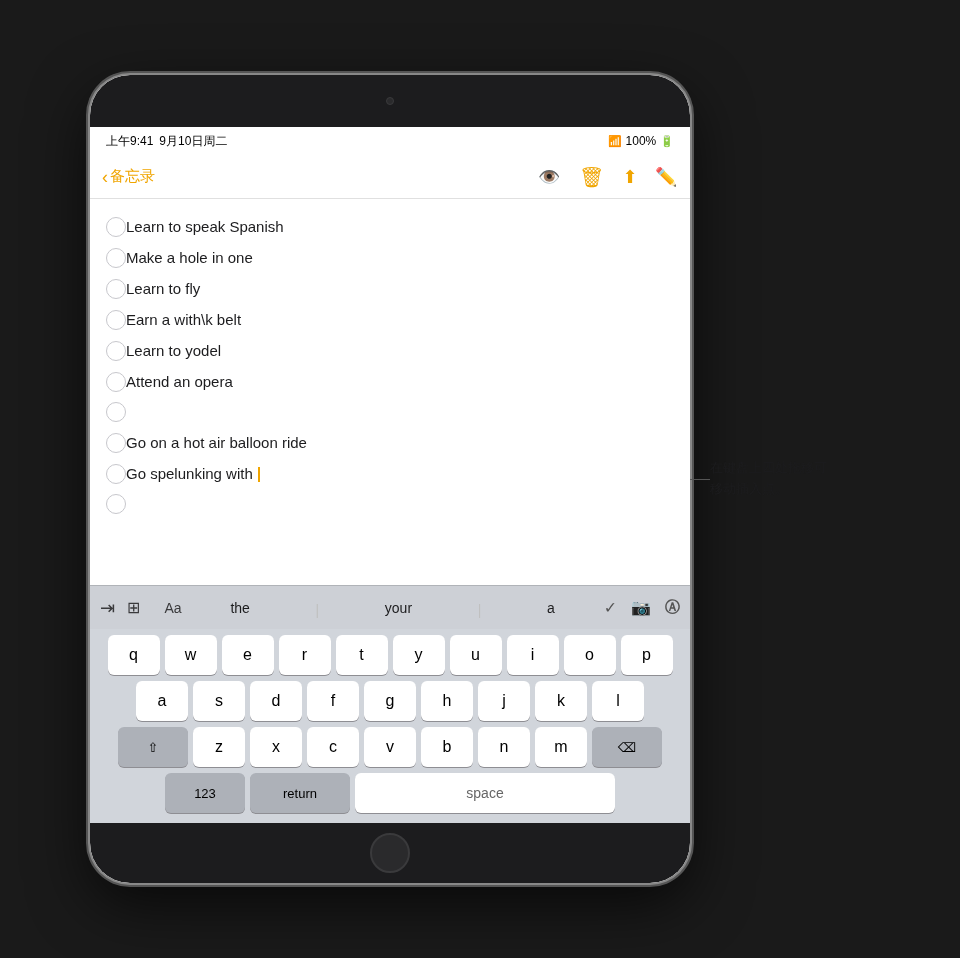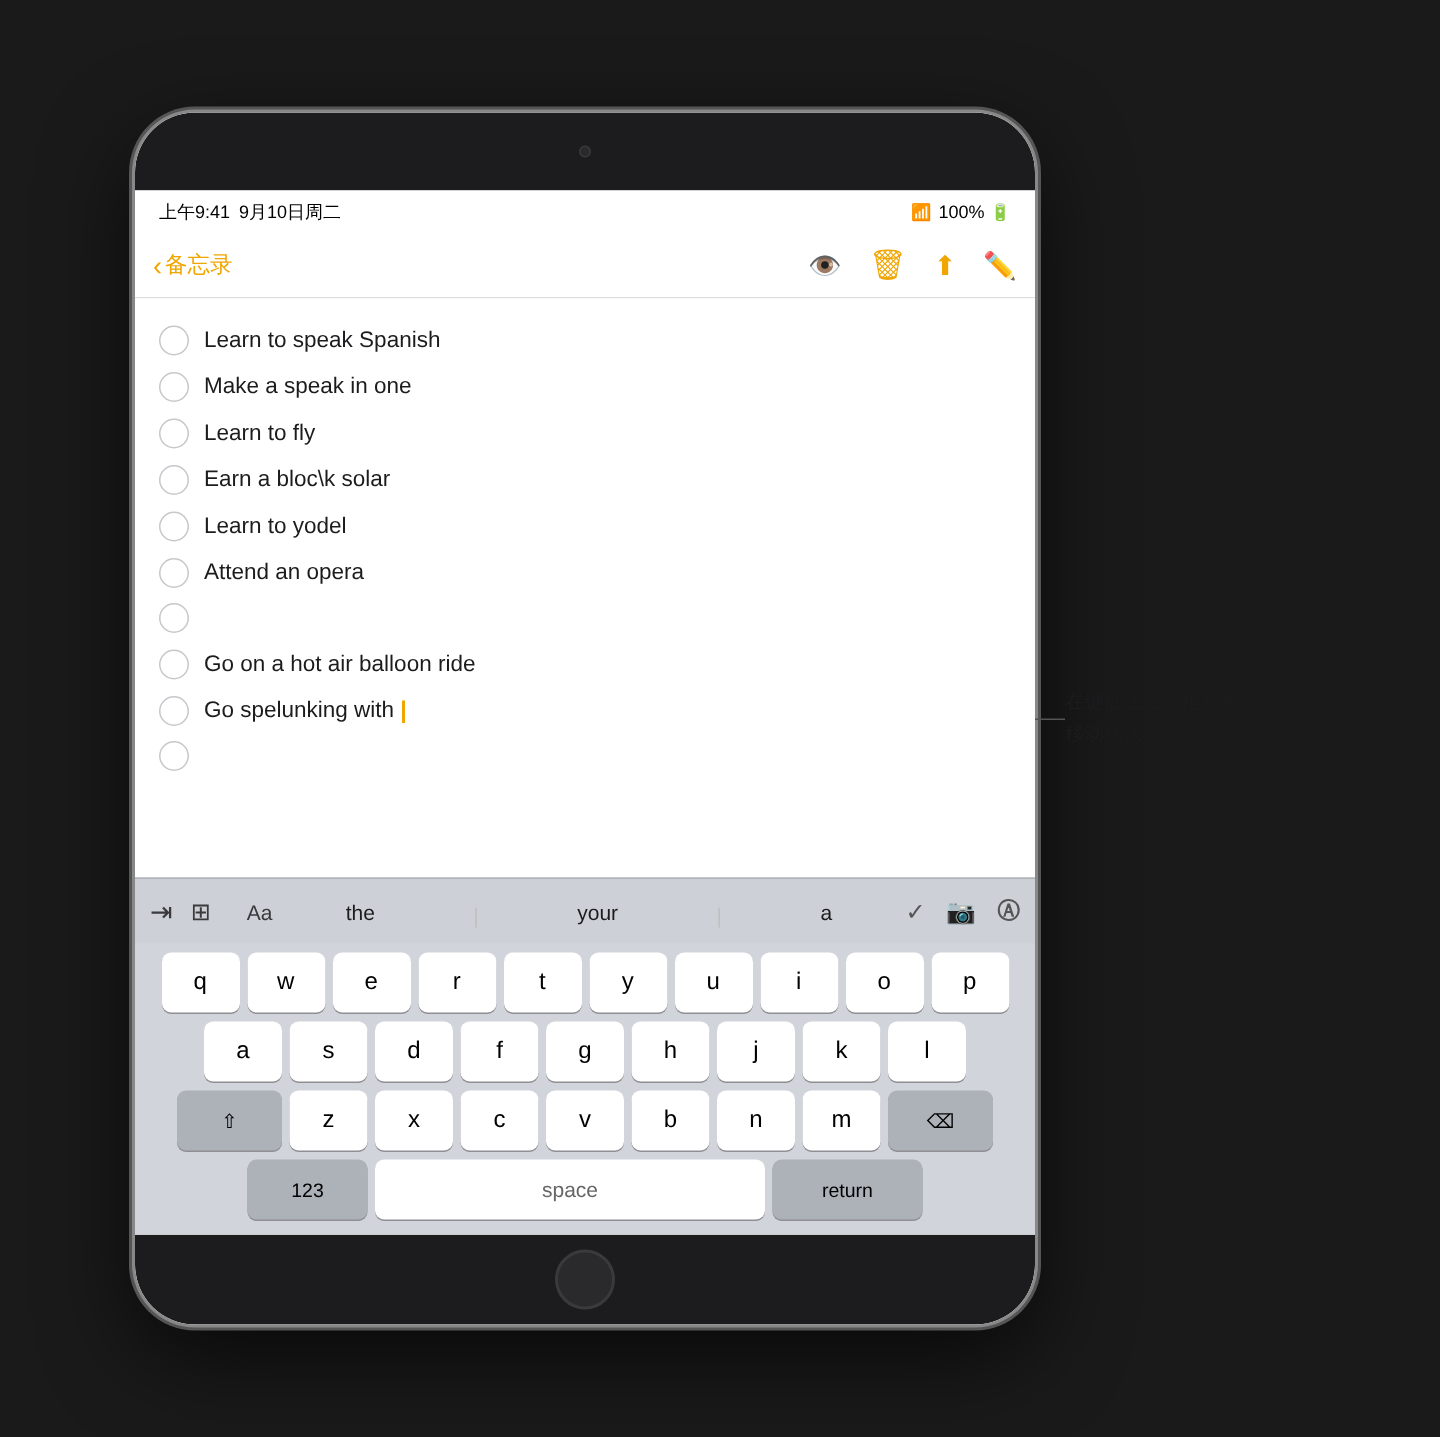--- a/index.html
+++ b/index.html
@@ -113,21 +113,20 @@
       flex: 1;
       background: #fff;
       padding: 12px 16px;
       overflow-y: auto;
     }
 
     .checklist-item {
       display: flex;
       align-items: center;
       padding: 5px 0;
-      gap: 10px;
       font-size: 15px;
       color: #1c1c1e;
       line-height: 1.4;
     }
     .circle-checkbox {
       width: 20px;
       height: 20px;
       border: 1.5px solid #c7c7cc;
       border-radius: 50%;
       flex-shrink: 0;
@@ -302,29 +301,29 @@
       </div>
 
       <div class="note-content">
 
         <div class="checklist-item">
           <div class="circle-checkbox"></div>
           <span class="item-text">Learn to speak Spanish</span>
         </div>
         <div class="checklist-item">
           <div class="circle-checkbox"></div>
-          <span class="item-text">Make a speak in one</span>
+          <span class="item-text">Make a hole in one</span>
         </div>
         <div class="checklist-item">
           <div class="circle-checkbox"></div>
           <span class="item-text">Learn to fly</span>
         </div>
         <div class="checklist-item">
           <div class="circle-checkbox"></div>
-          <span class="item-text">Earn a bloc\k solar</span>
+          <span class="item-text">Earn a with\k belt</span>
         </div>
         <div class="checklist-item">
           <div class="circle-checkbox"></div>
           <span class="item-text">Learn to yodel</span>
         </div>
         <div class="checklist-item">
           <div class="circle-checkbox"></div>
           <span class="item-text">Attend an opera</span>
         </div>
         <div class="checklist-item">
@@ -401,22 +400,22 @@
             <div class="key">c</div>
             <div class="key">v</div>
             <div class="key">b</div>
             <div class="key">n</div>
             <div class="key">m</div>
             <div class="key special">⌫</div>
           </div>
 
           <div class="key-row">
             <div class="key special numbers-key">123</div>
+            <div class="key return-key">return</div>
             <div class="key space-key">space</div>
-            <div class="key return-key">return</div>
           </div>
 
         </div>
       </div>
     </div>
 
     <div class="bottom-bezel">
       <div class="home-button"></div>
     </div>
 

